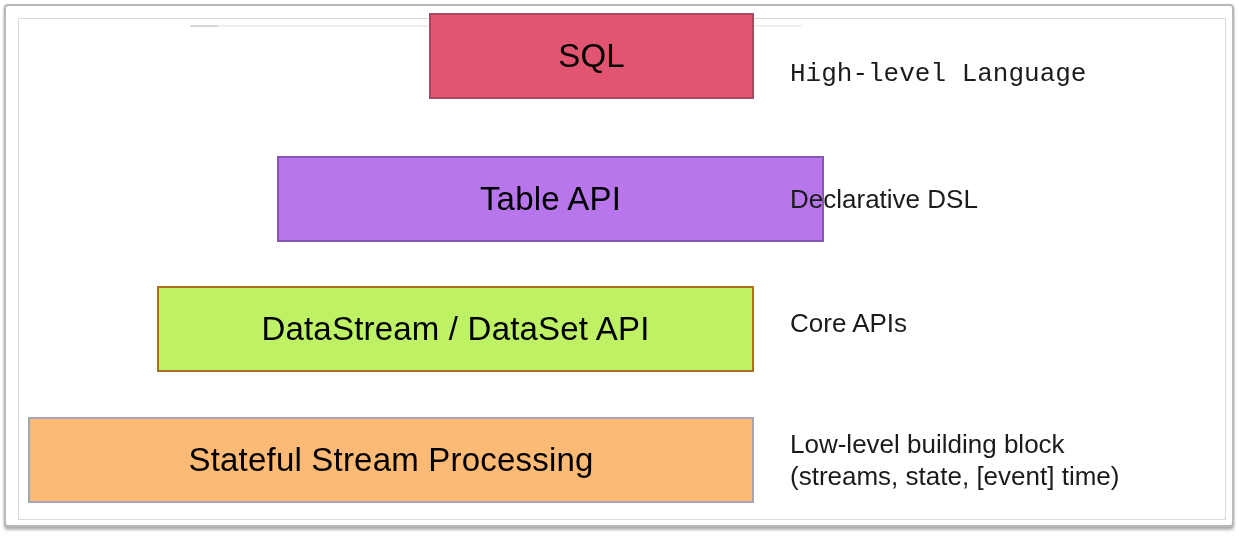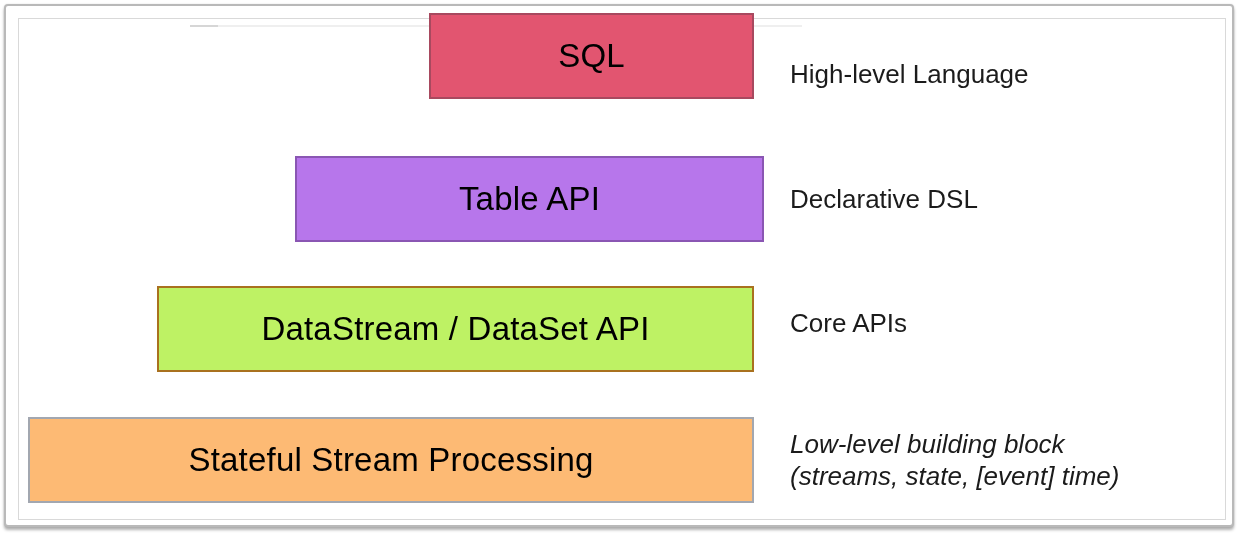--- a/index.html
+++ b/index.html
@@ -58,27 +58,27 @@
     left: 790px;
     width: 445px;
     display: flex;
     align-items: center;
     color: #1b1b1b;
     font-size: 26px;
     line-height: 1.24;
     white-space: pre-line;
   }
   .box-sql        { left: 429px; top: 13px;  width: 325px; height: 86px; }
-  .ann-sql        { top: 31px;  height: 86px; }
-  .box-table      { left: 295px; top: 156px; width: 469px; height: 86px; }
+  .ann-sql        { top: 31px;  height: 86px; font-family: Liberation Mono, monospace; }
+  .box-table      { left: 277px; top: 156px; width: 547px; height: 86px; }
   .ann-table      { top: 156px; height: 86px; }
   .box-datastream { left: 157px; top: 286px; width: 597px; height: 86px; }
   .ann-datastream { top: 280px; height: 86px; }
   .box-stateful   { left: 28px;  top: 417px; width: 726px; height: 86px; }
-  .ann-stateful   { top: 417px; height: 86px; font-style: italic; }
+  .ann-stateful   { top: 417px; height: 86px; }
 </style>
 </head>
 <body>
 
 <div class="frame">
   <div class="slide"></div>
 </div>
 
 <div class="artifact-line"></div>
 

